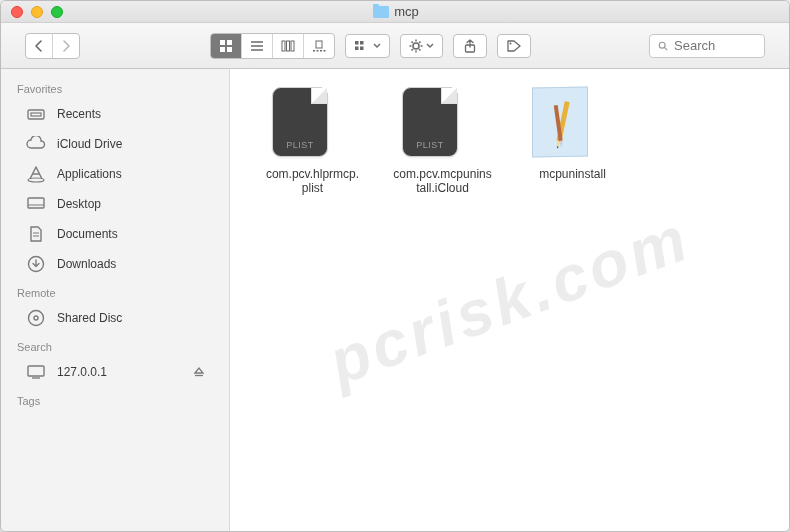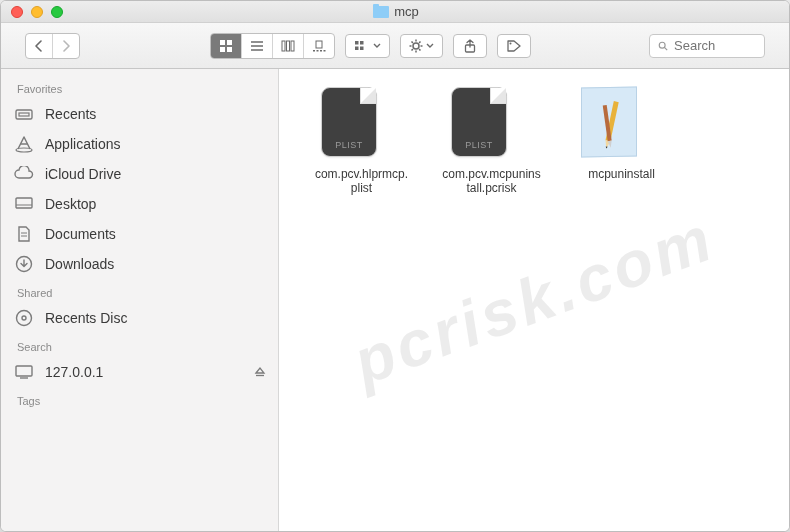--- a/index.html
+++ b/index.html
@@ -16,23 +16,23 @@
     .folder-mini::before { content:""; position:absolute; top:-2px; left:0; width:6px; height:3px; background:#8ecdf7; border-radius:1px 1px 0 0;}
     .toolbar { height: 46px; background: linear-gradient(#f7f7f7, #ececec); border-bottom: 1px solid #c6c6c6; display: flex; align-items: center; padding: 0 24px; gap: 10px; }
     .seg { display: inline-flex; border: 1px solid #c0c0c0; border-radius: 4px; overflow: hidden; background: #fff; }
     .seg .btn { height: 24px; display: flex; align-items: center; justify-content: center; padding: 0 8px; border-right: 1px solid #d4d4d4; color: #5a5a5a; }
     .seg .btn:last-child { border-right: none; }
     .seg .btn.active { background: #7a7a7a; color: #fff; }
     .single-btn { height: 24px; min-width: 34px; border: 1px solid #c0c0c0; border-radius: 4px; background: #fff; display: flex; align-items: center; justify-content: center; color: #5a5a5a; padding: 0 8px; }
     .search { flex: 1; max-width: 160px; margin-left: auto; height: 24px; border: 1px solid #c8c8c8; border-radius: 4px; background: #fff; display: flex; align-items: center; padding: 0 8px; color: #999; font-size: 13px; gap: 6px;}
     .search input { border:none; outline:none; width:100%; font-size:13px; }
     .body { flex: 1; display: flex; min-height: 0; }
-    .sidebar { width: 278px; background: #f4f3f3; border-right: 1px solid #d7d7d7; padding: 6px 0; overflow-y: auto; }
+    .sidebar { width: 229px; background: #f4f3f3; border-right: 1px solid #d7d7d7; padding: 6px 0; overflow-y: auto; }
     .sb-header { font-size: 11px; color: #8a8a8a; padding: 8px 16px 4px; }
-    .sb-item { display: flex; align-items: center; gap: 10px; padding: 6px 12px; font-size: 14px; color: #3a3a3a; cursor: default; }
+    .sb-item { display: flex; align-items: center; gap: 10px; padding: 6px 24px; font-size: 12px; color: #3a3a3a; cursor: default; }
     .sb-item .ic { width: 22px; height: 18px; display: flex; align-items: center; justify-content: center; color: #7b7b7b; }
     .sb-item .eject { margin-left: auto; color:#7a7a7a; }
     .content { flex: 1; background: #fff; position: relative; padding: 18px 6px; display: flex; flex-wrap: wrap; align-content: flex-start; gap: 2px 2px; }
     .file { width: 128px; text-align: center; font-size: 12px; color: #3a3a3a; }
     .file .thumb { width: 64px; height: 72px; margin: 0 auto 8px; position: relative; }
     .doc-page { width: 56px; height: 70px; margin: 0 auto; background: #404040; border: 1px solid #cfcfcf; border-radius: 9px; position: relative; box-shadow: 0 1px 2px rgba(0,0,0,0.08); }
     .doc-page .fold { position: absolute; top:0; right:0; width:16px; height:16px; background: linear-gradient(135deg, #fff 49%, #e6e6e6 51%); border-left:1px solid #e0e0e0; border-bottom:1px solid #e0e0e0; }
     .doc-page .label { position:absolute; bottom:6px; left:0; right:0; text-align:center; font-size:9px; color:#9a9a9a; letter-spacing:0.5px;}
     .app-thumb { width: 56px; height: 70px; margin: 0 auto; position: relative; }
     .app-thumb .sheet { position:absolute; inset:0; background:#d7e9f7; border:1px solid #b9d2e6; transform: skewY(-1deg); }
@@ -173,38 +173,38 @@
         <span class="ic">
             <svg width="20" height="16" viewBox="0 0 20 16">
               <rect x="2" y="4" width="16" height="9" rx="1.5" fill="none" stroke="#7b7b7b" stroke-width="1.4"></rect>
               <rect x="5" y="7" width="10" height="3" fill="none" stroke="#7b7b7b" stroke-width="1.2"></rect>
             </svg>
           </span>
         <span>Recents</span>
       </div>
       <div class="sb-item">
         <span class="ic">
+            <svg width="22" height="16" viewBox="0 0 22 16">
+              <path d="M6 12 A4 4 0 0 1 6 4 A5 5 0 0 1 16 5 A3.5 3.5 0 0 1 16 12 Z" fill="none" stroke="#7b7b7b" stroke-width="1.4"></path>
+            </svg>
+          </span>
+        <span>iCloud Drive</span>
+      </div>
+      <div class="sb-item">
+        <span class="ic">
             <svg width="20" height="18" viewBox="0 0 20 18">
               <path d="M4 14 L10 2 L16 14" fill="none" stroke="#7b7b7b" stroke-width="1.5" stroke-linejoin="round"></path>
               <line x1="6.5" y1="9" x2="13.5" y2="9" stroke="#7b7b7b" stroke-width="1.5"></line>
               <ellipse cx="10" cy="15" rx="8" ry="2" fill="none" stroke="#7b7b7b" stroke-width="1.2"></ellipse>
             </svg>
           </span>
         <span>Applications</span>
       </div>
       <div class="sb-item">
         <span class="ic">
-            <svg width="22" height="16" viewBox="0 0 22 16">
-              <path d="M6 12 A4 4 0 0 1 6 4 A5 5 0 0 1 16 5 A3.5 3.5 0 0 1 16 12 Z" fill="none" stroke="#7b7b7b" stroke-width="1.4"></path>
-            </svg>
-          </span>
-        <span>iCloud Drive</span>
-      </div>
-      <div class="sb-item">
-        <span class="ic">
             <svg width="20" height="16" viewBox="0 0 20 16">
               <rect x="2" y="2" width="16" height="10" rx="1" fill="none" stroke="#7b7b7b" stroke-width="1.4"></rect>
               <line x1="2" y1="9" x2="18" y2="9" stroke="#7b7b7b" stroke-width="1.1"></line>
             </svg>
           </span>
         <span>Desktop</span>
       </div>
       <div class="sb-item">
         <span class="ic">
             <svg width="18" height="18" viewBox="0 0 18 18">
@@ -218,29 +218,29 @@
       <div class="sb-item">
         <span class="ic">
             <svg width="18" height="18" viewBox="0 0 18 18">
               <circle cx="9" cy="9" r="7.5" fill="none" stroke="#7b7b7b" stroke-width="1.4"></circle>
               <path d="M9 5 V11 M6 8.5 L9 11.5 L12 8.5" fill="none" stroke="#7b7b7b" stroke-width="1.4" stroke-linecap="round" stroke-linejoin="round"></path>
             </svg>
           </span>
         <span>Downloads</span>
       </div>
 
-      <div class="sb-header">Shared</div>
+      <div class="sb-header">Remote</div>
       <div class="sb-item">
         <span class="ic">
             <svg width="18" height="18" viewBox="0 0 18 18">
               <circle cx="9" cy="9" r="7.5" fill="none" stroke="#7b7b7b" stroke-width="1.4"></circle>
               <circle cx="9" cy="9" r="2" fill="none" stroke="#7b7b7b" stroke-width="1.4"></circle>
             </svg>
           </span>
-        <span>Recents Disc</span>
+        <span>Shared Disc</span>
       </div>
 
       <div class="sb-header">Search</div>
       <div class="sb-item">
         <span class="ic">
             <svg width="20" height="16" viewBox="0 0 20 16">
               <rect x="2" y="2" width="16" height="10" rx="1" fill="none" stroke="#7b7b7b" stroke-width="1.4"></rect>
               <line x1="6" y1="14" x2="14" y2="14" stroke="#7b7b7b" stroke-width="1.4"></line>
             </svg>
           </span>
@@ -269,21 +269,21 @@
         <div class="name">com.pcv.hlprmcp.plist</div>
       </div>
 
       <div class="file">
         <div class="thumb">
           <div class="doc-page">
               <div class="fold"></div>
               <div class="label">PLIST</div>
             </div>
         </div>
-        <div class="name">com.pcv.mcpuninstall.pcrisk</div>
+        <div class="name">com.pcv.mcpuninstall.iCloud</div>
       </div>
 
 
       <div class="file">
         <div class="thumb">
           <div class="app-thumb">
             <div class="sheet"></div>
             <svg class="pencils" width="36" height="60" viewBox="0 0 36 60">
                 <g transform="rotate(12 18 50)">
                   <rect x="14" y="8" width="5" height="40" fill="#e8b23a"></rect>

